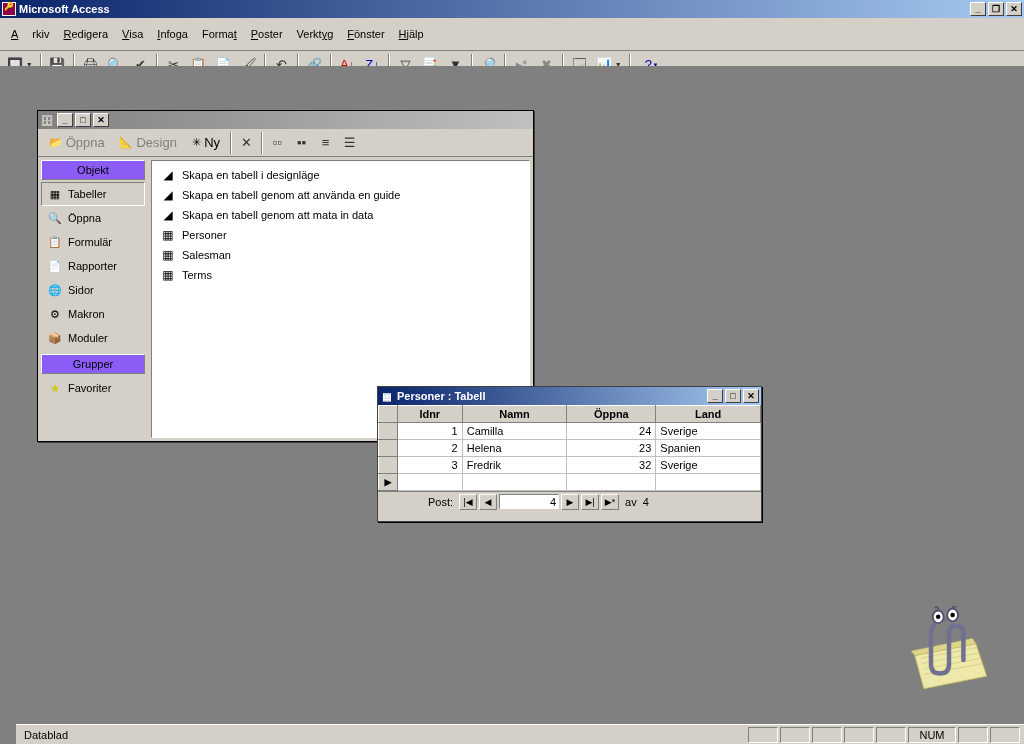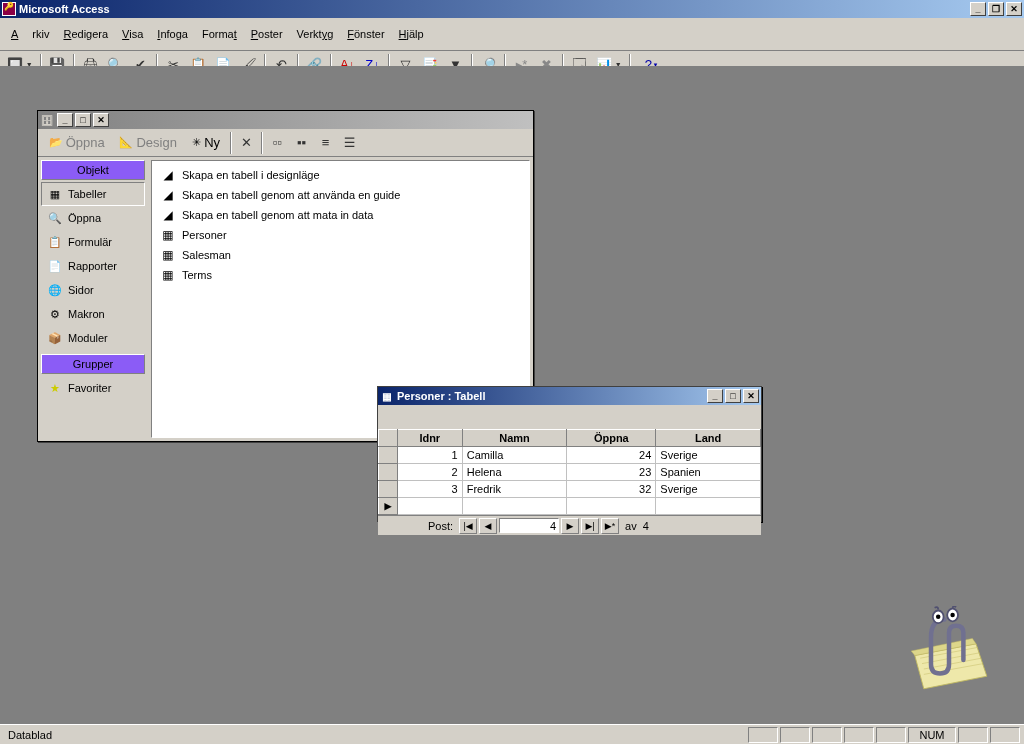--- a/index.html
+++ b/index.html
@@ -188,21 +188,21 @@
   color: #fff;
   height: 18px;
   display: flex; align-items: center;
   padding: 0 2px;
   font-weight: bold;
 }
 .tblwin .tblicon {
   width:14px;height:14px;margin-right:3px;
   display:inline-flex;align-items:center;justify-content:center;font-size:10px;
 }
-.tblgrid { background:#fff;margin-top:24px; }
+.tblgrid { background:#fff; }
 table.datatable {
   border-collapse: collapse;
   width: 100%;
   background: #fff;
   font-size: 11px;
 }
 table.datatable th, table.datatable td {
   border: 1px solid #c0c0c0;
   padding: 1px 4px;
   height: 17px;
@@ -241,21 +241,21 @@
   background: #fff;
   border: 1px solid;
   border-color: #808080 #fff #fff #808080;
   text-align: right;
   font-size: 11px;
   padding-right: 2px;
 }
 
 .statusbar {
   position: absolute;
-  left: 0; right: 0; bottom: 0;
+  left: 16px; right: 0; bottom: 0;
   height: 20px;
   background: #d4d0c8;
   border-top: 1px solid #fff;
   display: flex; align-items: center;
   padding: 8px 4px;
   font-size: 11px;
 }
 .statusbar .stlabel { flex: 0 0 auto; padding-left: 4px; }
 .statusbar .flex { flex: 1; }
 .statuscell {

